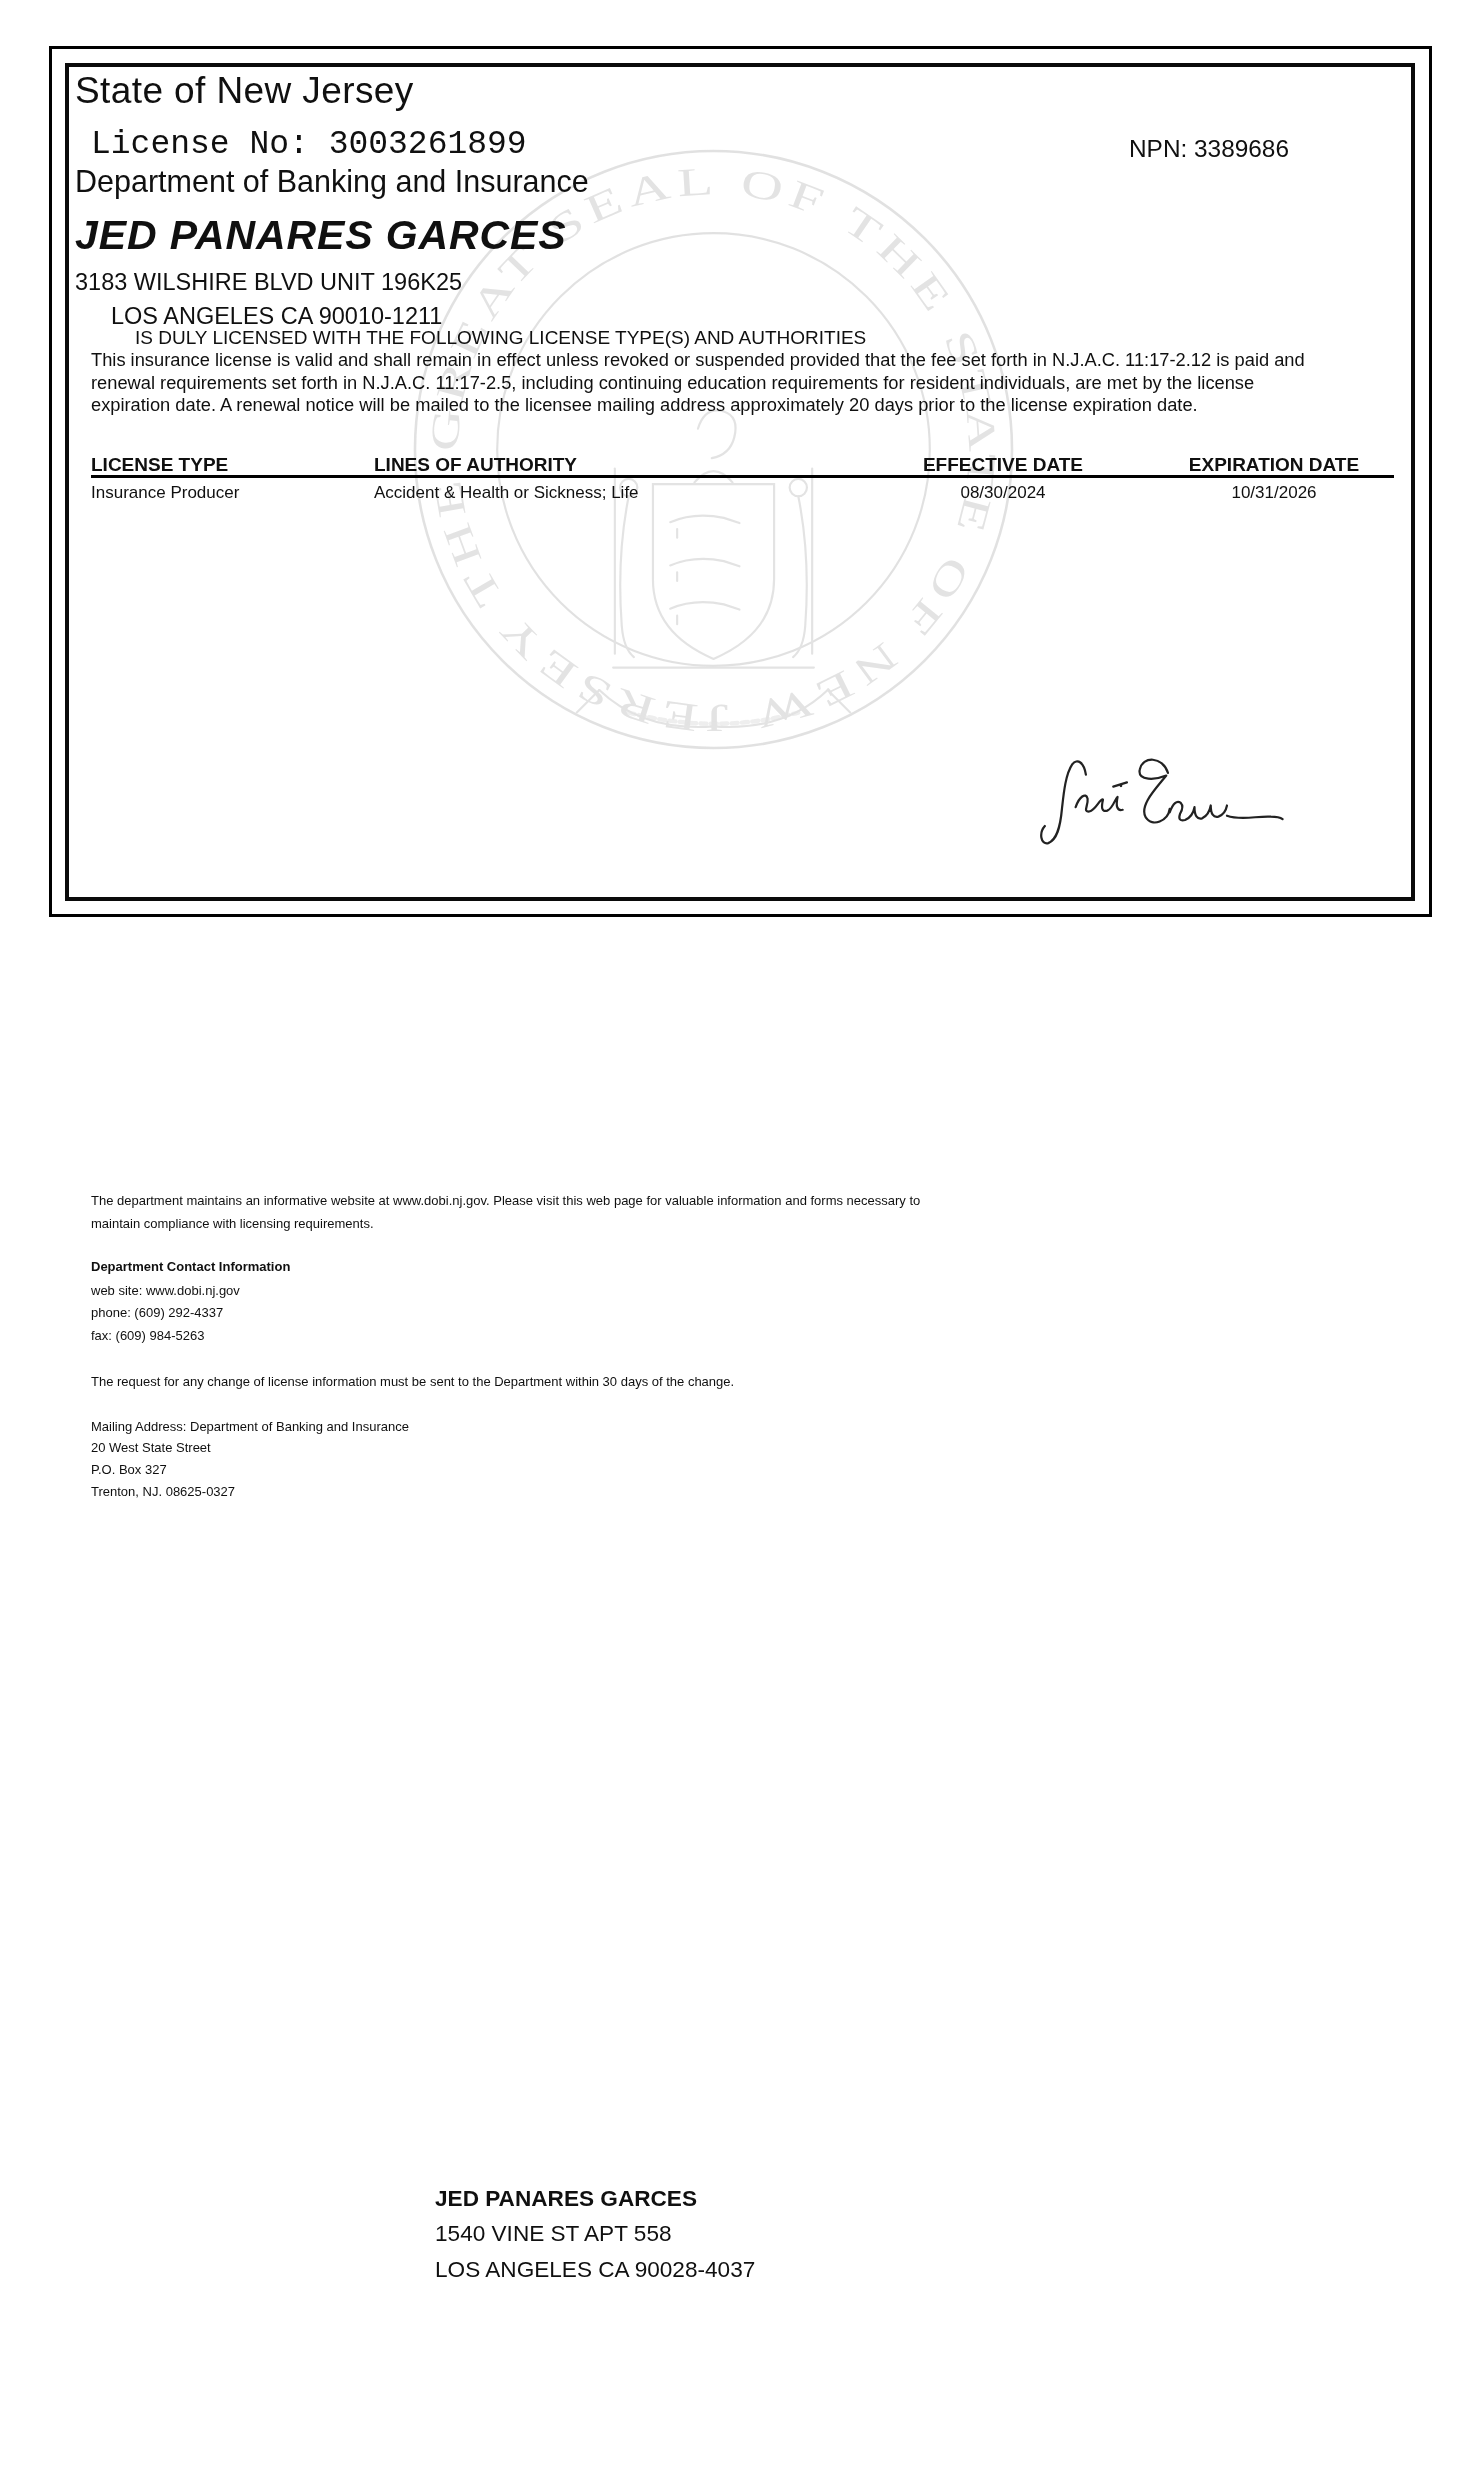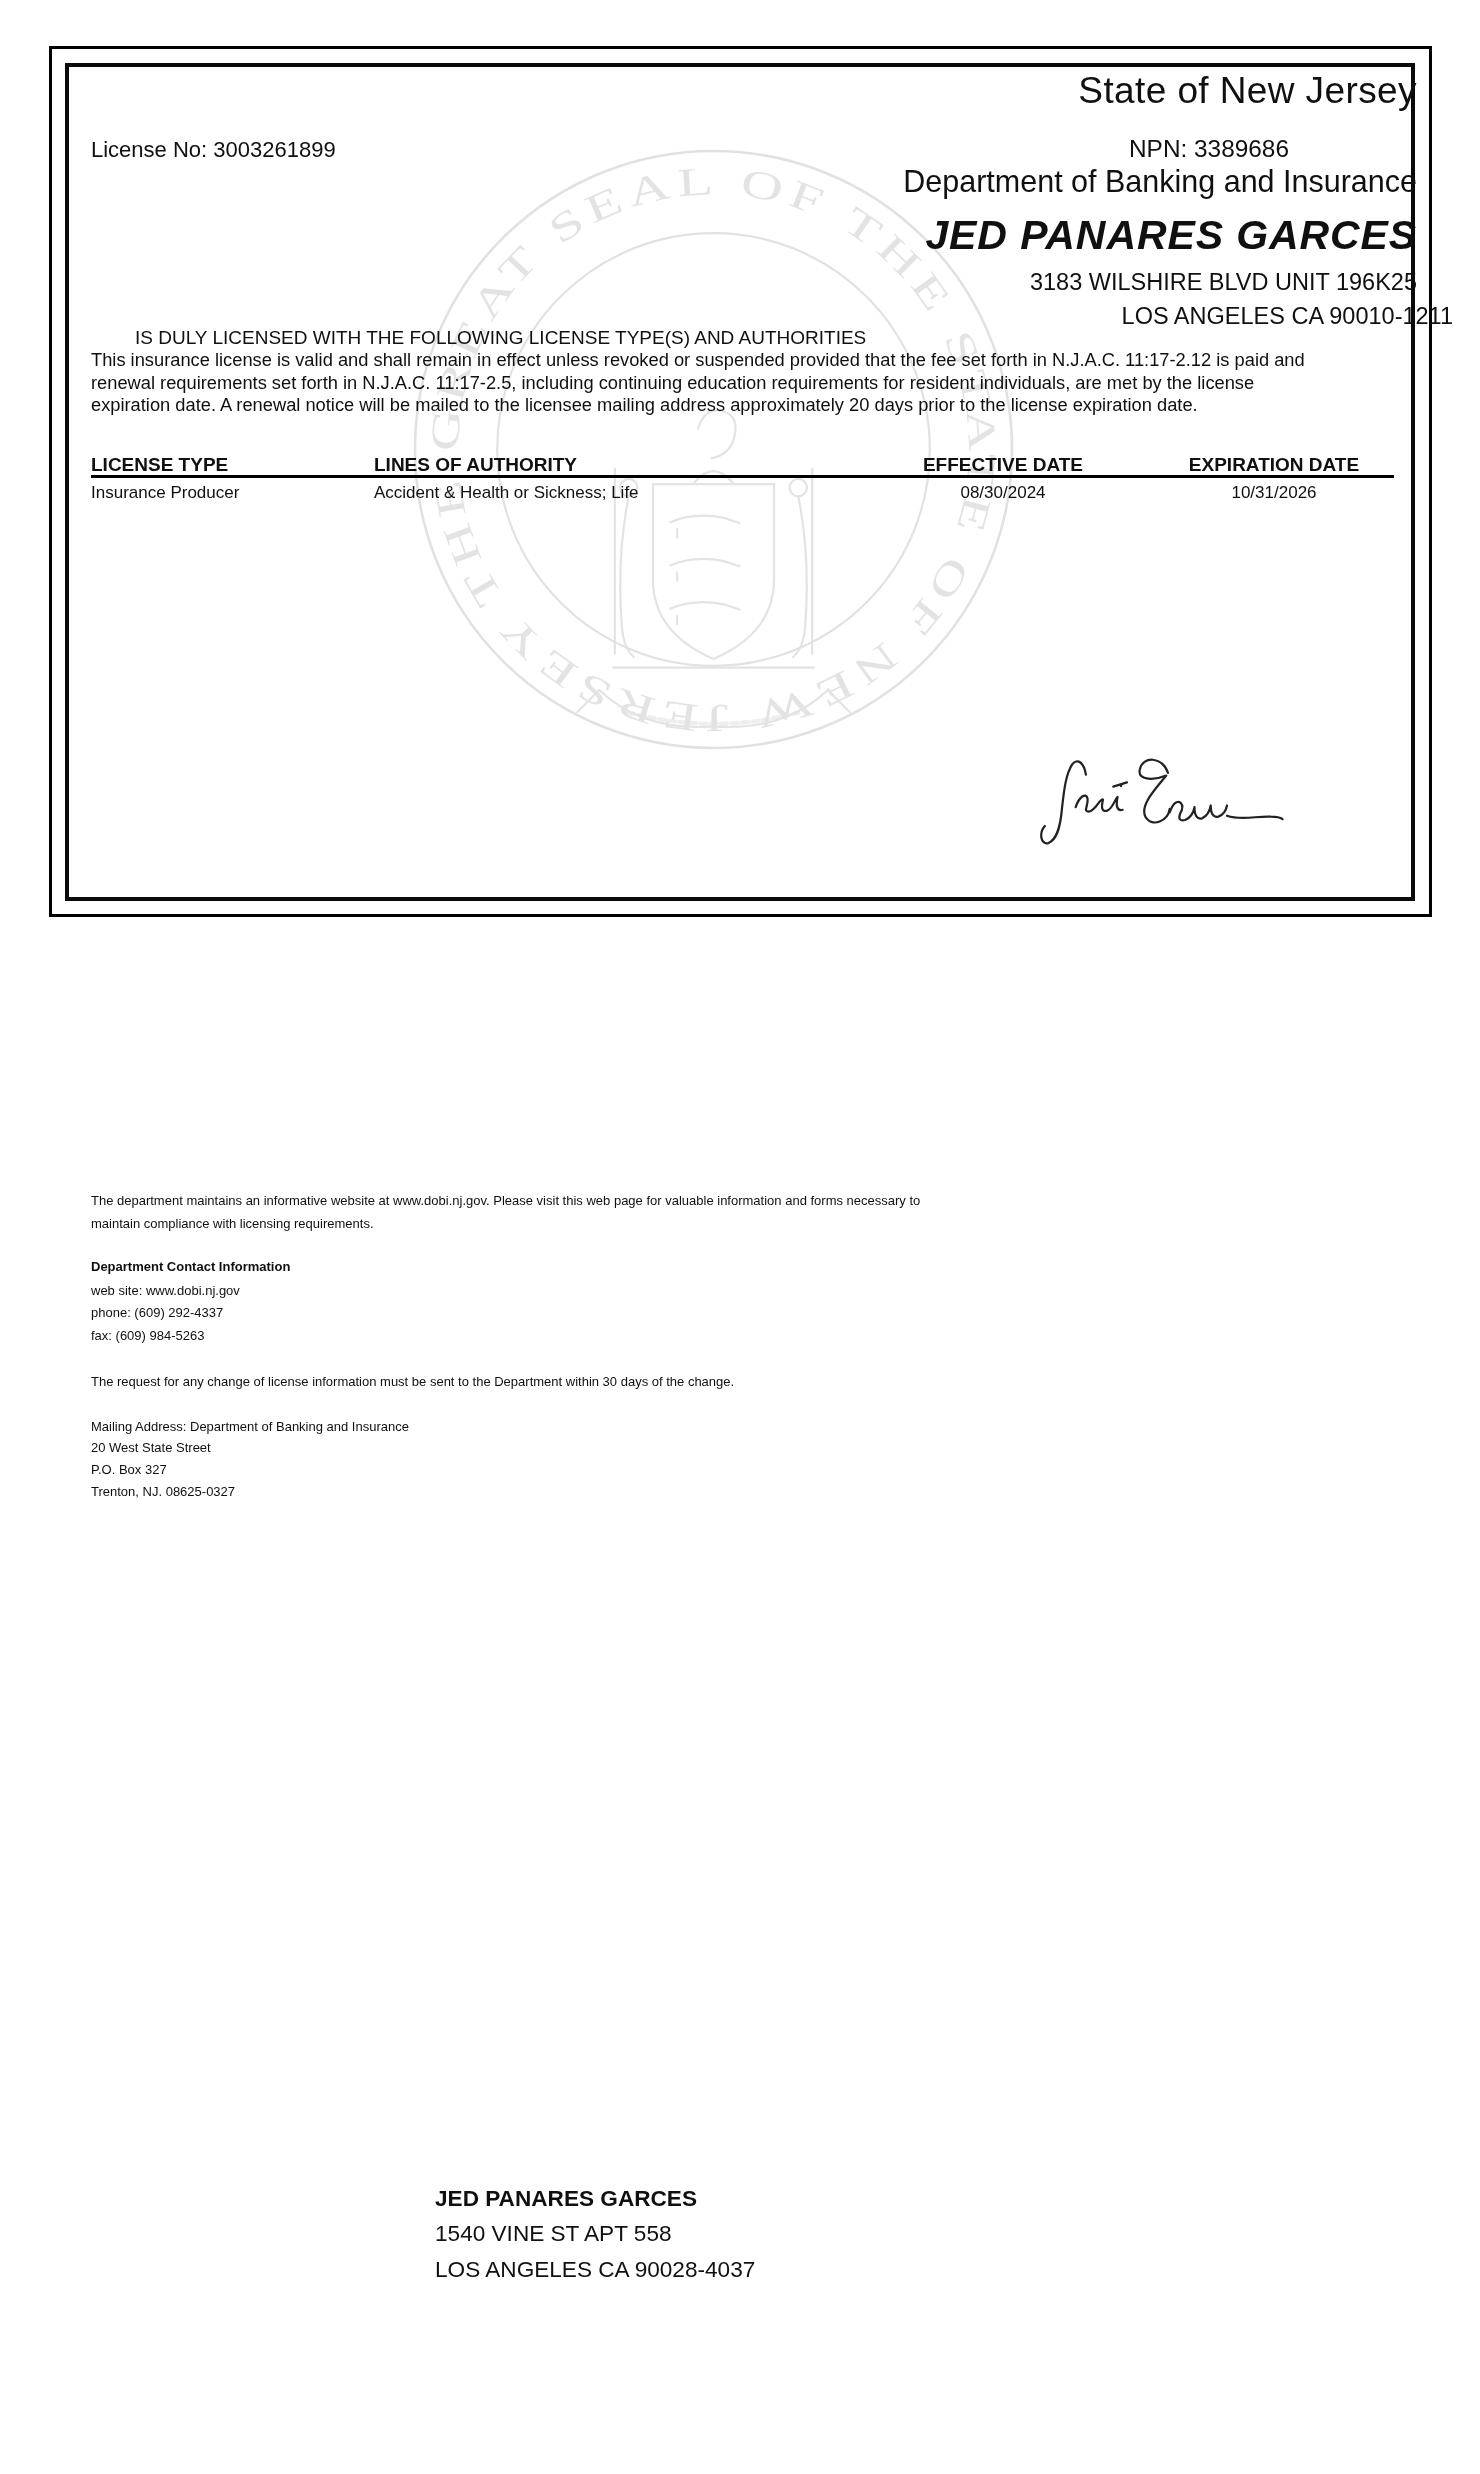--- a/index.html
+++ b/index.html
@@ -13,23 +13,23 @@
   }
   .abs{position:absolute;white-space:nowrap;}
   .outer-frame{
     position:absolute;left:49px;top:46px;width:1383px;height:871px;
     border:3.5px solid #000;box-sizing:border-box;
   }
   .inner-frame{
     position:absolute;left:65px;top:63px;width:1350px;height:838px;
     border:4.4px solid #0a0a0a;box-sizing:border-box;
   }
-  .centered{left:65px;width:1352px;text-align:right;}
+  .centered{left:75px;width:1352px;text-align:left;}
   .state-title{top:70px;font-size:37px;letter-spacing:0.4px;}
-  .lic-no{left:91px;top:137px;font-size:22px;}
+  .lic-no{left:91px;top:126px;font-size:33px;font-family:Liberation Mono, monospace;}
   .npn{left:1129px;top:123px;font-size:24.4px;margin-top:12px;}
   .dept-title{top:164px;font-size:30.5px;}
   .licensee-name{top:212px;font-size:41px;font-weight:bold;font-style:italic;letter-spacing:0.9px;}
   .addr1{top:269px;font-size:23.5px;}
   .addr2{top:303px;font-size:23.5px;padding-left:36px;}
   .duly{left:91px;top:327px;font-size:19px;margin-left:44px;}
   .vline{left:91px;font-size:18.3px;text-align:center;}
   .th{top:454px;font-size:19px;font-weight:bold;}
   .td{top:483px;font-size:17px;}
   .col-c{width:174px;text-align:center;}

